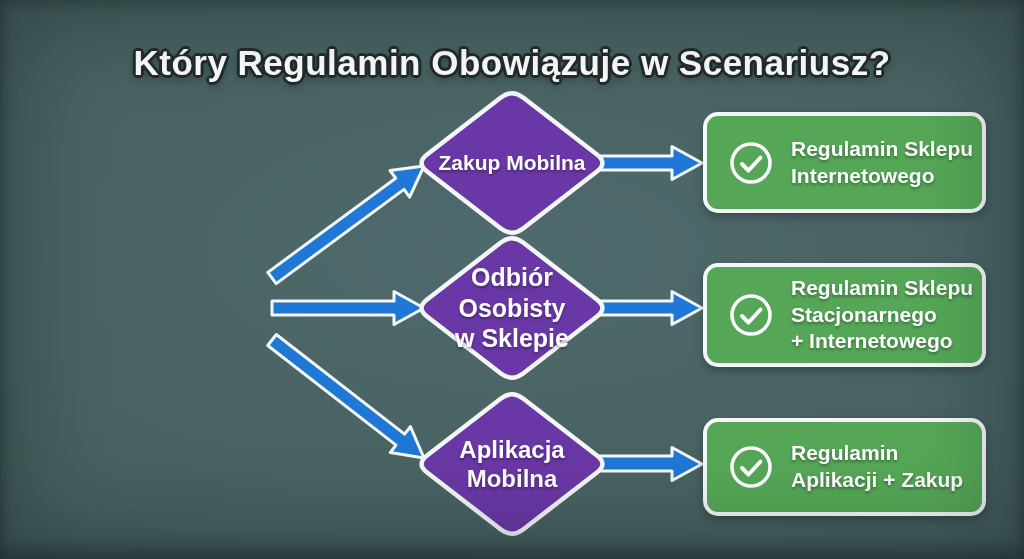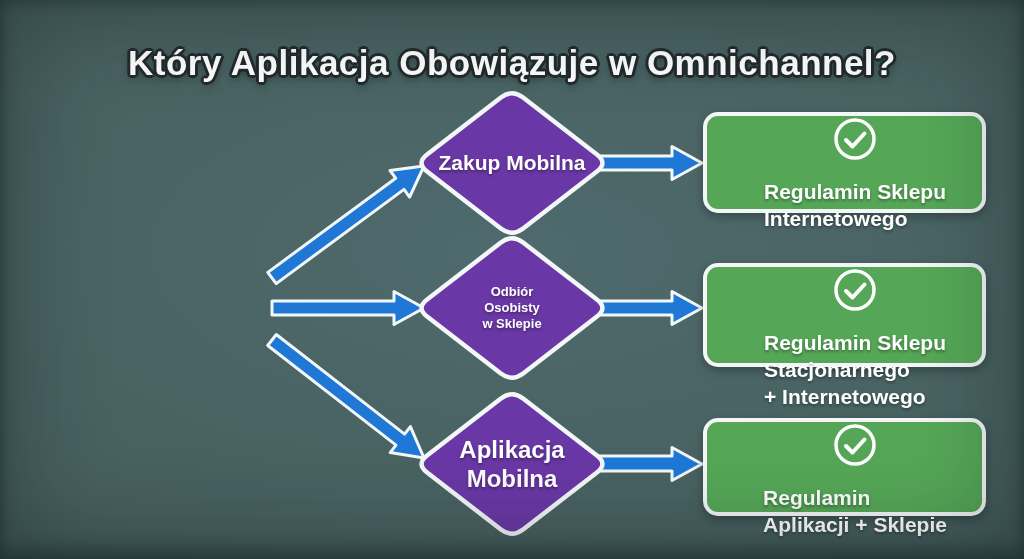--- a/index.html
+++ b/index.html
@@ -29,27 +29,27 @@
     left:36px;top:261px;width:240px;height:97px;
     background:#1f72d3;border:4px solid #f4f7f7;border-radius:14px;
     box-shadow:0 4px 10px rgba(0,0,0,.28);
   }
   .source-box .txt{font-size:23px;text-align:center;line-height:1.3;}
   .diamond-label{pointer-events:none;}
   .diamond-label .txt{font-size:24px;text-align:center;line-height:1.22;}
   .dl-1{left:417px;top:93px;width:190px;height:140px;}
   .dl-1 .txt{font-size:21px;}
   .dl-2{left:417px;top:234px;width:190px;height:148px;}
-  .dl-2 .txt{font-size:13px;}
+  .dl-2 .txt{font-size:25px;}
   .dl-3{left:417px;top:390px;width:190px;height:148px;}
   .result-box{
     left:703px;width:283px;
     background:#55a757;border:4px solid #f4f7f7;border-radius:15px;
     box-shadow:0 4px 10px rgba(0,0,0,.28);
-    justify-content:flex-start;gap:17px;padding-left:21px;flex-direction:column;
+    justify-content:flex-start;gap:17px;padding-left:21px;
   }
   .rb-1{top:112px;height:101px;}
   .rb-2{top:263px;height:104px;}
   .rb-3{top:418px;height:98px;}
   .result-box .txt{font-size:21px;text-align:left;line-height:1.28;}
   .check-icon{flex:0 0 auto;width:46px;height:46px;}
 </style>
 </head>
 <body>
 
@@ -63,21 +63,21 @@
 
     <path class="arrow" d="M598 170 L672 170 L672 179.5 L702 163 L672 146.5 L672 156 L598 156 Z"></path>
     <path class="arrow" d="M598 315 L672 315 L672 324.5 L702 308 L672 291.5 L672 301 L598 301 Z"></path>
     <path class="arrow" d="M598 471 L672 471 L672 480.5 L702 464 L672 447.5 L672 456 L598 456 Z"></path>
 
     <path class="diamond" d="M427.1 154.5 L500.9 97.5 Q512 89 523.1 97.5 L596.9 154.5 Q608 163 596.9 171.5 L523.1 228.5 Q512 237 500.9 228.5 L427.1 171.5 Q416 163 427.1 154.5 Z"></path>
     <path class="diamond" d="M427.1 299.5 L500.9 242.5 Q512 234 523.1 242.5 L596.9 299.5 Q608 308 596.9 316.5 L523.1 373.5 Q512 382 500.9 373.5 L427.1 316.5 Q416 308 427.1 299.5 Z"></path>
     <path class="diamond" d="M427.1 455.5 L500.9 398.5 Q512 390 523.1 398.5 L596.9 455.5 Q608 464 596.9 472.5 L523.1 529.5 Q512 538 500.9 529.5 L427.1 472.5 Q416 464 427.1 455.5 Z"></path>
   </svg>
 
-  <h1 class="title">Który Aplikacja Obowiązuje w Omnichannel?</h1>
+  <h1 class="title">Który Regulamin Obowiązuje w Scenariusz?</h1>
 
 
   <div class="node diamond-label dl-1">
     <div class="txt">Zakup Mobilna</div>
   </div>
   <div class="node diamond-label dl-2">
     <div class="txt">Odbiór
 Osobisty
 w Sklepie</div>
   </div>
@@ -102,16 +102,16 @@
     <div class="txt">Regulamin Sklepu
 Stacjonarnego
 + Internetowego</div>
   </div>
   <div class="node result-box rb-3">
     <svg class="check-icon" viewBox="0 0 46 46">
       <circle cx="23" cy="23" r="19" fill="none" stroke="#ffffff" stroke-width="3.5"></circle>
       <path d="M14 24 L20.5 30.5 L32.5 17.5" fill="none" stroke="#ffffff" stroke-width="4" stroke-linecap="round" stroke-linejoin="round"></path>
     </svg>
     <div class="txt">Regulamin
-Aplikacji + Sklepie</div>
+Aplikacji + Zakup</div>
   </div>
 
 </div>
 
 </body></html>

